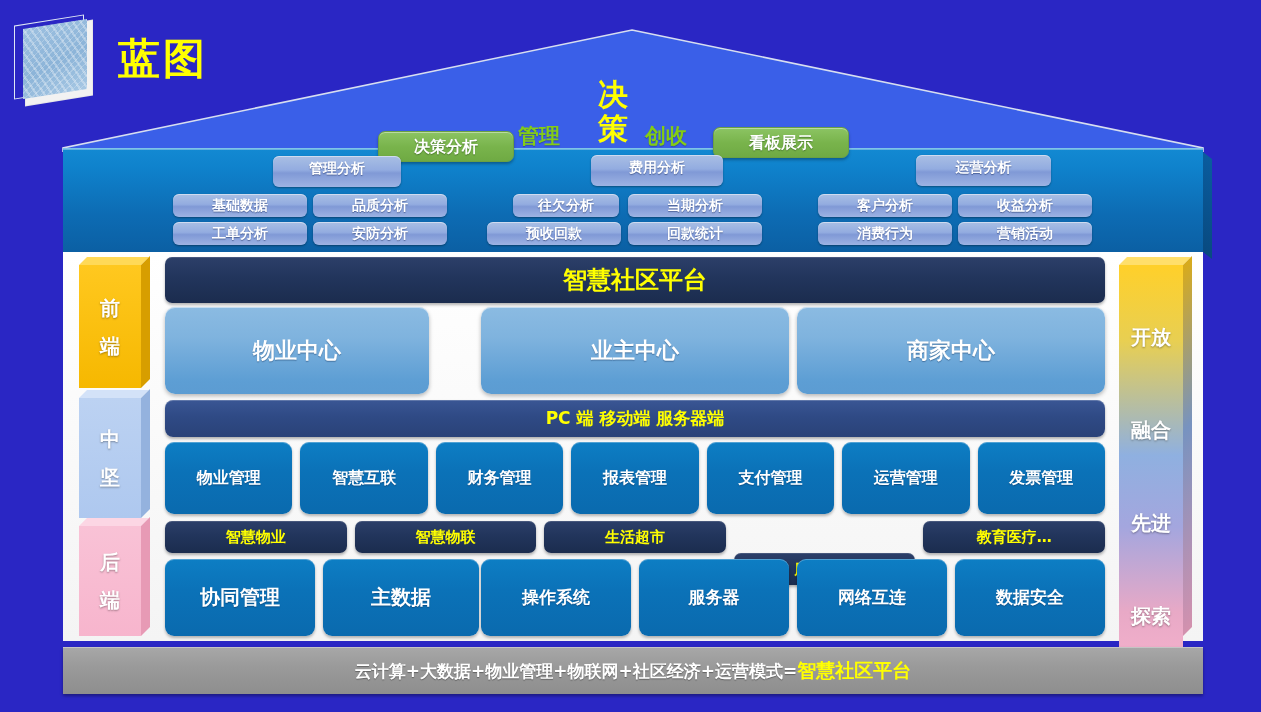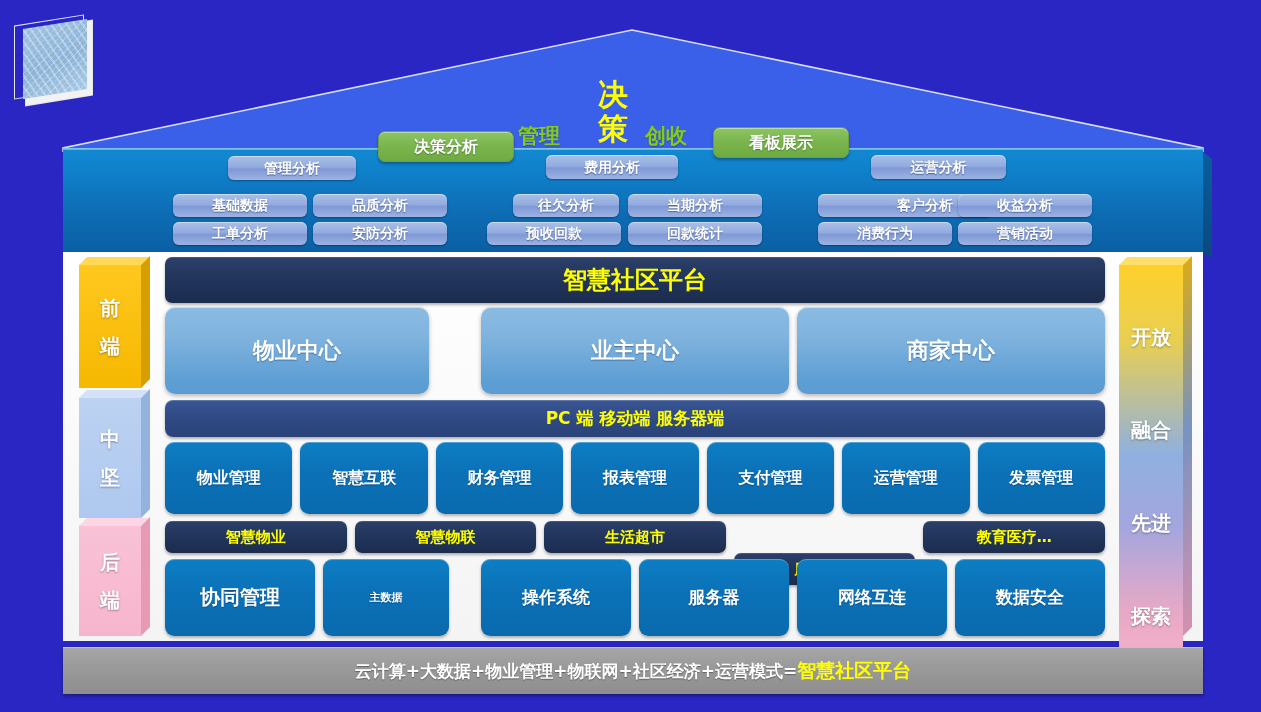--- a/index.html
+++ b/index.html
@@ -41,21 +41,21 @@
      background:linear-gradient(180deg,#1389d2 0%,#0f82cc 18%,#0d6cb4 62%,#0b5fa3 100%);
      border-top:1px solid #7fc4e8;
      box-shadow:inset 0 1px 0 rgba(255,255,255,.35);}
   #band-bevel-r{position:absolute;left:1203px;top:152px;width:9px;height:100px;
      background:linear-gradient(180deg,#0a5c9e,#084a80);transform:skewY(38deg);transform-origin:left top;}
   .chip{position:absolute;height:23px;line-height:23px;text-align:center;
      color:#ffffff;font-size:14px;font-weight:bold;border-radius:6px;
      background:linear-gradient(180deg,#a9bfe4 0%,#93ace0 45%,#8099d6 55%,#9db3e3 100%);
      box-shadow:0 1px 2px rgba(0,0,0,.35), inset 0 1px 0 rgba(255,255,255,.45);
      text-shadow:0 1px 1px rgba(40,60,110,.6);}
-  .chip.wide{height:24px;line-height:24px;}
+  .chip.wide{height:31px;line-height:24px;margin-left:45px;}
   .greenbtn{position:absolute;height:29px;line-height:29px;text-align:center;
      color:#ffffff;font-size:16px;font-weight:bold;border-radius:7px;
      background:linear-gradient(180deg,#8cc463 0%,#79b44c 50%,#6faa43 100%);
      border:1px solid #6ba043;
      box-shadow:0 2px 3px rgba(0,0,0,.3), inset 0 1px 0 rgba(255,255,255,.4);
      text-shadow:0 1px 1px rgba(40,80,20,.55);}
 
   
   #body-panel{position:absolute;left:63px;top:252px;width:1140px;height:389px;
      background:linear-gradient(180deg,#ffffff,#f4f4f4);}
@@ -119,20 +119,21 @@
 <body>
 
 <div id="stage">
 
   <div id="title-block">
     <div id="doc-icon">
       <div id="doc-back"></div>
       <div id="doc-white"></div>
       <div id="doc-front"></div>
     </div>
+    <div id="app-title">蓝图</div>
   </div>
 
   <div id="roof">
     <svg width="1261" height="126" viewBox="0 0 1261 126">
       <polygon points="632,4 1203,122 1203,126 63,126 63,122" fill="#3a5fe8" stroke="#d7def0" stroke-width="1.6"></polygon>
     </svg>
     <div class="roof-word" id="roof-manage">管理</div>
     <div class="roof-word" id="roof-income">创收</div>
     <div id="roof-decide"><span>决</span><br><span>策</span></div>
   </div>
@@ -142,21 +143,21 @@
   <div id="band-items">
       <div class="greenbtn" style="left: 378px; top: 131px; width: 134px;">决策分析</div>
       <div class="greenbtn" style="left: 713px; top: 127px; width: 134px;">看板展示</div>
       <div class="chip wide" style="left: 228px; top: 156px; width: 128px;">管理分析</div>
       <div class="chip wide" style="left: 546px; top: 155px; width: 132px;">费用分析</div>
       <div class="chip wide" style="left: 871px; top: 155px; width: 135px;">运营分析</div>
       <div class="chip" style="left: 173px; top: 194px; width: 134px;">基础数据</div>
       <div class="chip" style="left: 313px; top: 194px; width: 134px;">品质分析</div>
       <div class="chip" style="left: 513px; top: 194px; width: 106px;">往欠分析</div>
       <div class="chip" style="left: 628px; top: 194px; width: 134px;">当期分析</div>
-      <div class="chip" style="left: 818px; top: 194px; width: 134px; padding-left: 40px;">客户分析</div>
+      <div class="chip" style="left: 818px; top: 194px; width: 134px;">客户分析</div>
       <div class="chip" style="left: 958px; top: 194px; width: 134px;">收益分析</div>
       <div class="chip" style="left: 173px; top: 222px; width: 134px;">工单分析</div>
       <div class="chip" style="left: 313px; top: 222px; width: 134px;">安防分析</div>
       <div class="chip" style="left: 487px; top: 222px; width: 134px;">预收回款</div>
       <div class="chip" style="left: 628px; top: 222px; width: 134px;">回款统计</div>
       <div class="chip" style="left: 818px; top: 222px; width: 134px;">消费行为</div>
       <div class="chip" style="left: 958px; top: 222px; width: 134px;">营销活动</div>
     </div>
 
   <div id="body-panel"></div>
@@ -256,21 +257,21 @@
       </div>
       <div class="nbox" style="left: 923.4px; top: 521px; width: 181.6px; height: 32px; font-size: 15px;">
         <span>教育医疗…</span>
       </div>
     </div>
 
   <div id="infra-row">
       <div class="bbox" style="left: 165px; top: 559px; width: 150px; height: 77px; font-size: 20px;">
         <span>协同管理</span>
       </div>
-      <div class="bbox" style="left: 323px; top: 559px; width: 126px; height: 77px; font-size: 11px;">
+      <div class="bbox" style="left: 323px; top: 559px; width: 156px; height: 77px; font-size: 20px;">
         <span>主数据</span>
       </div>
       <div class="bbox" style="left: 481px; top: 559px; width: 150px; height: 77px; font-size: 17px;">
         <span>操作系统</span>
       </div>
       <div class="bbox" style="left: 639px; top: 559px; width: 150px; height: 77px; font-size: 17px;">
         <span>服务器</span>
       </div>
       <div class="bbox" style="left: 797px; top: 559px; width: 150px; height: 77px; font-size: 17px;">
         <span>网络互连</span>

